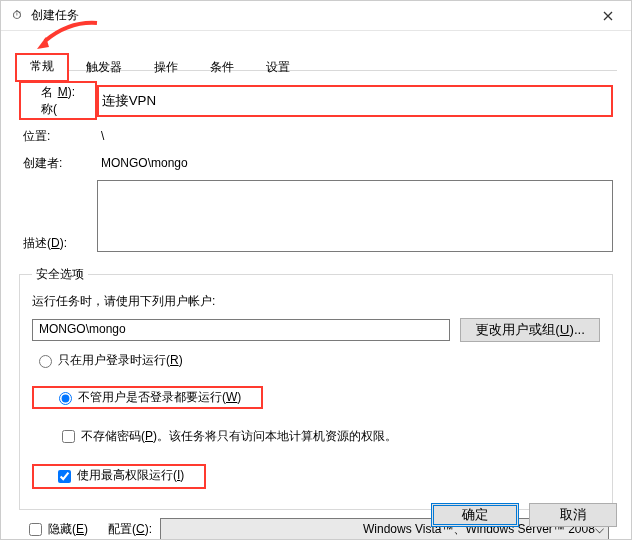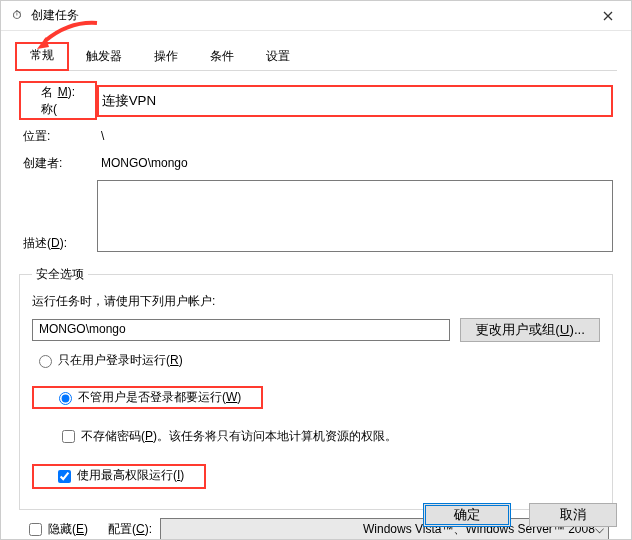--- a/index.html
+++ b/index.html
@@ -18,21 +18,21 @@
   .close-btn svg{width:10px;height:10px;stroke:#333;stroke-width:1.3}
   
   
   .arrow{position:absolute;top:18px;left:28px;color:#ff3a2f;z-index:5;pointer-events:none;}
 
   
   .client{padding:8px 14px 0 14px}
 
   
   .tabs{display:flex;align-items:flex-end;border-bottom:1px solid #d9d9d9;margin-top:2px}
-  .tab{padding:4px 14px 6px;border:1px solid transparent;border-bottom:none;cursor:default;position:relative;top:1px;margin-right:2px}
+  .tab{padding:4px 14px 6px;border:1px solid transparent;border-bottom:none;cursor:default;position:relative;top:12px;margin-right:2px}
   .tab.active{background:#fff;border-color:#d9d9d9;border-bottom:1px solid #fff;}
   .hl-red{outline:2px solid #ff3a2f;outline-offset:-2px}
 
   .panel{padding:10px 4px 4px 4px}
 
   .row{display:flex;align-items:center;margin-bottom:6px}
   .lbl{width:78px;padding-left:4px}
   .txtbox{flex:1;height:32px;border:1px solid #7a7a7a;padding:2px 4px;background:#fff}
   .static-val{padding:2px 4px}
   .txtarea{flex:1;height:72px;border:1px solid #7a7a7a;padding:2px 4px;background:#fff;resize:none}
@@ -47,21 +47,21 @@
   .winbtn{height:24px;min-width:120px;padding:0 14px;margin-left:10px;border:1px solid #adadad;background:#e1e1e1;cursor:default}
 
   .opt{display:flex;align-items:center;margin:8px 0;padding:2px 2px}
   .opt input{margin-right:6px}
   .sub{margin-left:24px}
 
   .config-row{display:flex;align-items:center;margin:2px 0 8px 4px}
   .config-row .sel{flex:1;height:23px;border:1px solid #7a7a7a;background:#e9e9e9;padding:0 4px;display:flex;align-items:center;justify-content:flex-end;margin-right:4px}
 
   
-  .footer{position:absolute;right:14px;bottom:12px;display:flex;gap:8px}
+  .footer{position:absolute;right:14px;bottom:12px;display:flex;}
   .footer .winbtn{min-width:88px}
   .footer .winbtn.primary{border:1px solid #0078d7;outline:1px solid #0078d7;outline-offset:-3px}
   .hl-red-box{border:2px solid #ff3a2f !important;padding:1px 20px;display:inline-flex;align-items:flex-start}
 </style>
 </head>
 <body>
 
 <svg class="arrow" width="72" height="34" viewBox="0 0 72 34">
   <path d="M68 4 Q 40 2 16 22" stroke="#ff3a2f" stroke-width="4" fill="none"></path>
   <path d="M8 30 L20 28 L17 18 Z" fill="#ff3a2f"></path>

